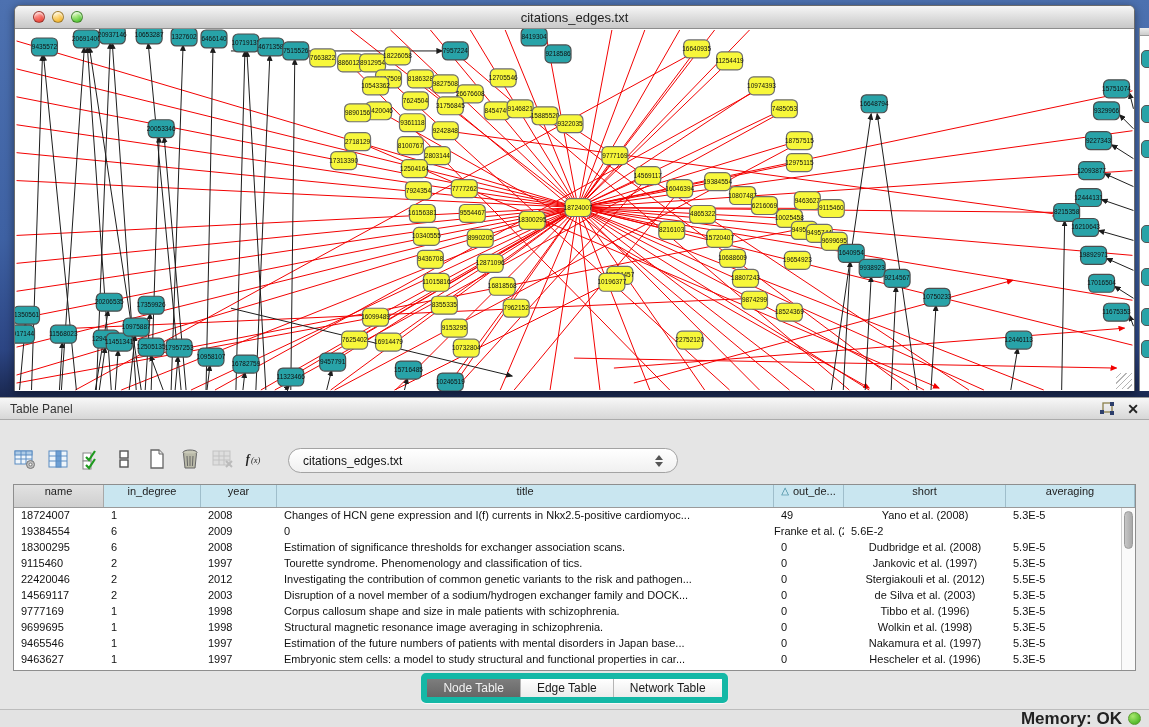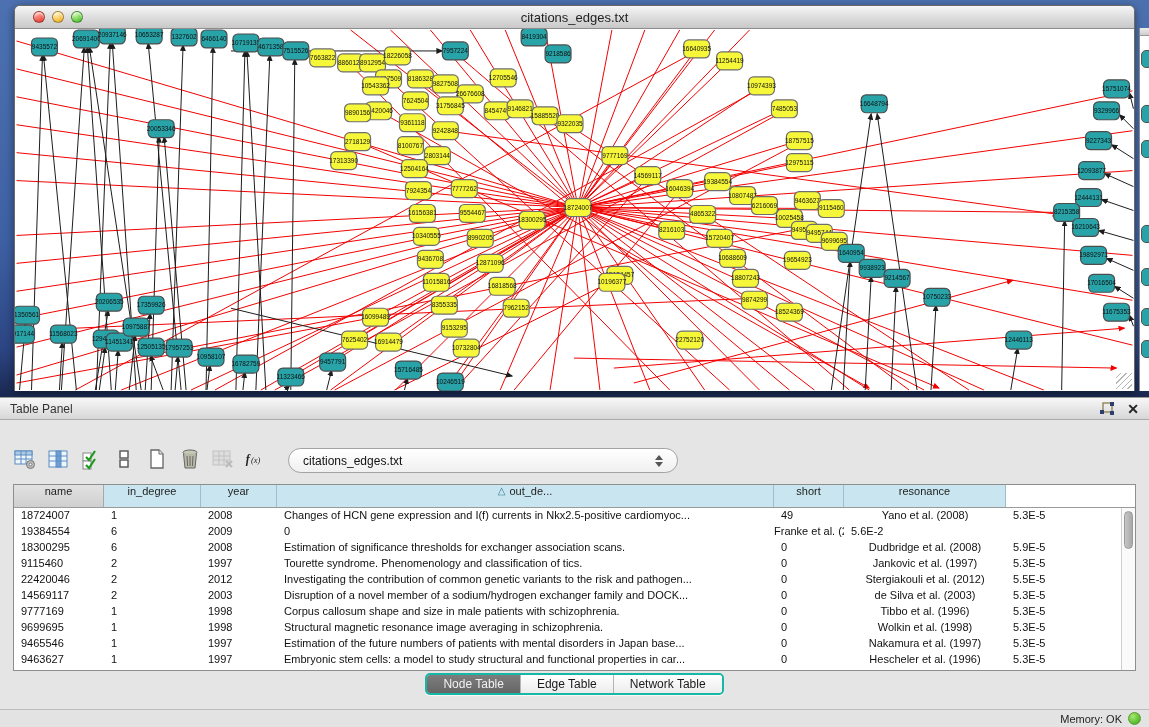--- a/index.html
+++ b/index.html
@@ -67,30 +67,30 @@
   .tbody { position:absolute; left:0; top:23px; right:14px; bottom:0; }
   .trow { display:grid; grid-template-columns:90px 97px 76px 497px 70px 162px 1fr; height:16px;
     font-size:11px; color:#111; }
   .td { overflow:hidden; white-space:nowrap; padding:1px 0 0 7px; }
   .td.c-short { text-align:center; padding-left:0; }
   .vscroll { position:absolute; right:0; top:23px; bottom:0; width:14px; background:#fafafa; border-left:1px solid #cfcfcf; }
   .vthumb { position:absolute; left:2px; top:3px; width:9px; height:38px; border-radius:5px;
     background:linear-gradient(90deg,#c6c6c6,#a9a9a9); border:1px solid #9a9a9a; }
 
   .tabs { position:absolute; left:0; top:276px; width:100%; display:flex; justify-content:center; }
-  .seg { display:flex; height:22px; border:2px solid #14b8a6; border-radius:5px; overflow:hidden;
+  .seg { display:flex; height:30px; border:6px solid #14b8a6; border-radius:5px; overflow:hidden;
     box-shadow:0 1px 1px rgba(255,255,255,.8); }
   .seg-btn { padding:0 16px; font-size:12px; display:flex; align-items:center;
     background:linear-gradient(180deg,#ffffff,#ececec); color:#1a1a1a; border-left:1px solid #b5b5b5; }
   .seg-btn:first-child { border-left:none; }
   .seg-btn.active { background:linear-gradient(180deg,#7d7d7d,#666666); color:#f2f2f2; }
 
   .statusbar { position:absolute; left:0; bottom:0; width:100%; height:18px; background:#e3e3e3;
     border-top:1px solid #bcbcbc; display:flex; align-items:center; justify-content:flex-end; padding:0 8px; gap:6px; }
-  .mem-label { font-size:11px; color:#222; }
+  .mem-label { font-size:17px; color:#222;font-weight:bold; }
   .mem-dot { width:13px; height:13px; border-radius:50%; border:1px solid #5c9a30;
     background:radial-gradient(circle at 35% 30%,#a8e86e,#4fb829 75%); }
 
   
   .e-red { stroke:#f20000; stroke-width:1; }
   .e-blk { stroke:#1c1c1c; stroke-width:1; }
   .n-y { fill:#f7f73a; stroke:#6e6e6e; stroke-width:1.2; }
   .n-t { fill:#28a3a8; stroke:#4d4d4d; stroke-width:1.2; }
   .nlbl { font-size:6.5px; fill:#101010; text-anchor:middle; font-family:"Liberation Sans",sans-serif; }
 </style>
@@ -845,28 +845,31 @@
           <div class="th key">
             <span>name</span>
           </div>
           <div class="th">
             <span>in_degree</span>
           </div>
           <div class="th">
             <span>year</span>
           </div>
           <div class="th">
+            <span>title</span>
+          </div>
+          <div class="th">
             <span class="sort">△</span>
             <span>out_de...</span>
           </div>
           <div class="th">
             <span>short</span>
           </div>
           <div class="th">
-            <span>resonance</span>
+            <span>averaging</span>
           </div>
         </div>
       <div class="tbody" id="tbody">
           <div class="trow">
             <div class="td c-name">18724007</div>
             <div class="td c-in">1</div>
             <div class="td c-year">2008</div>
             <div class="td c-title">Changes of HCN gene expression and I(f) currents in Nkx2.5-positive cardiomyoc...</div>
             <div class="td c-out">49</div>
             <div class="td c-short">Yano et al. (2008)</div>

